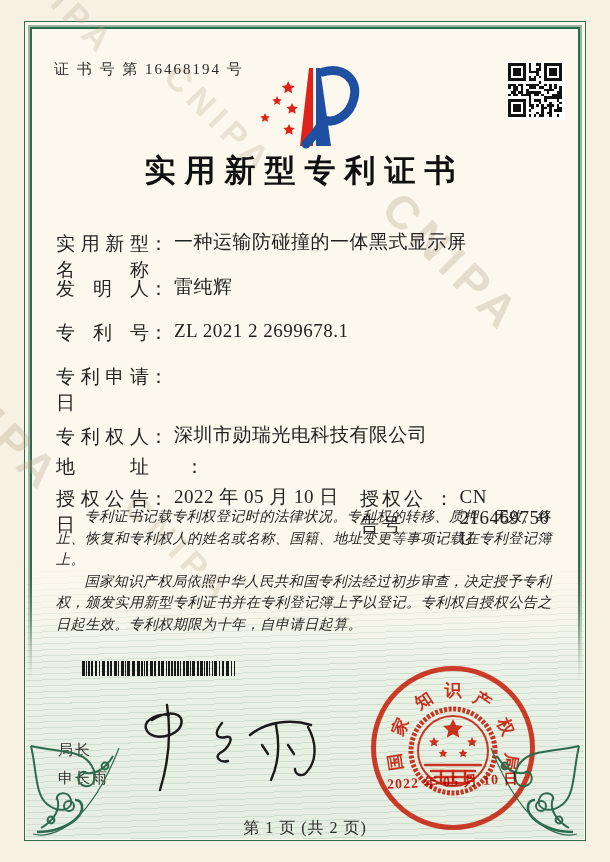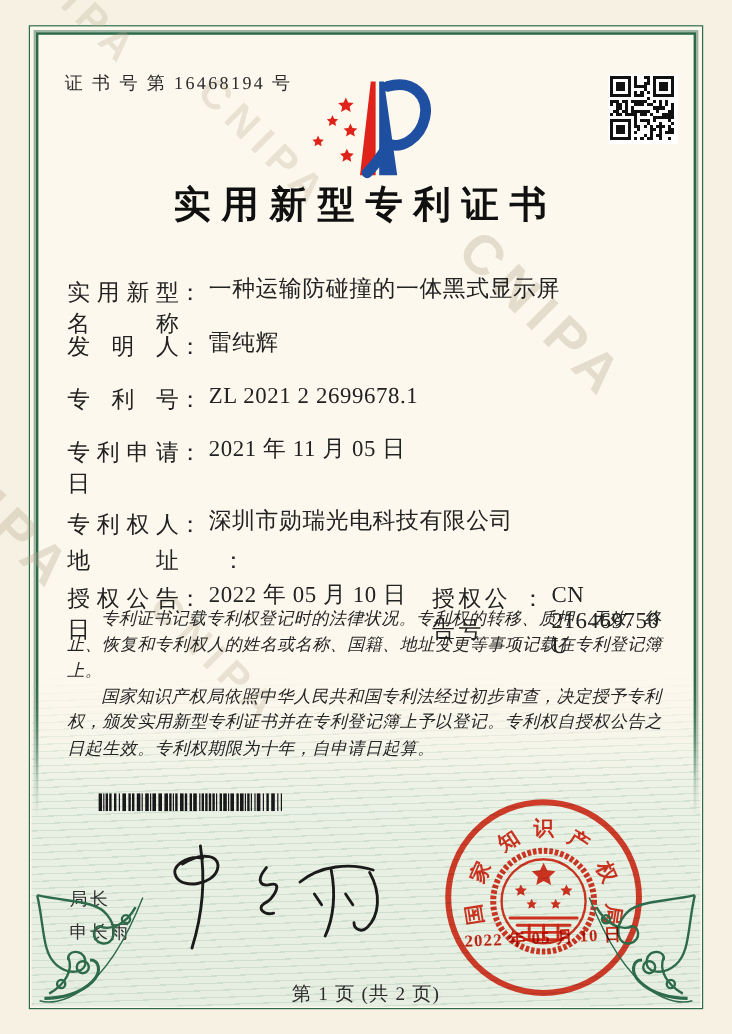--- a/index.html
+++ b/index.html
@@ -296,21 +296,20 @@
   <span class="f-value">雷纯辉</span>
 </div>
 <div class="abs f-row" style="top:320px;">
   <span class="f-label">专利号</span>
     <span class="f-colon">：</span>
   <span class="f-value">ZL 2021 2 2699678.1</span>
 </div>
 <div class="abs f-row" style="top:364px;">
   <span class="f-label">专利申请日</span>
     <span class="f-colon">：</span>
-  <span class="f-value">2021 年 11 月 05 日</span>
 </div>
 <div class="abs f-row" style="top:424px;">
   <span class="f-label">专利权人</span>
     <span class="f-colon">：</span>
   <span class="f-value">深圳市勋瑞光电科技有限公司</span>
 </div>
 <div class="abs f-row" style="top:454px;gap:36px;">
   <span class="f-label">地址</span>
     <span class="f-colon">：</span>
 </div>

